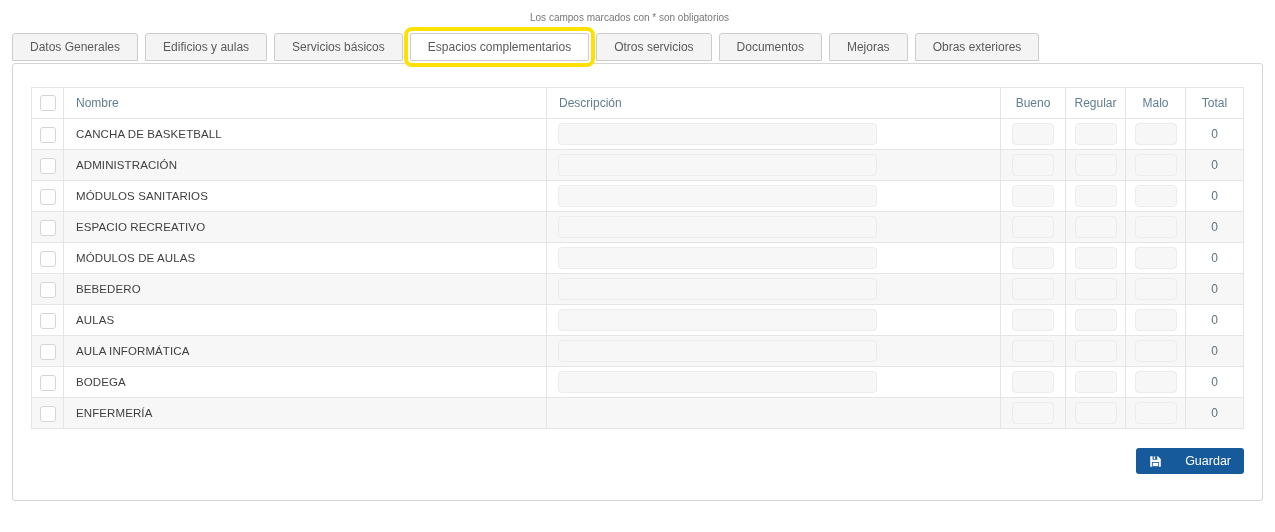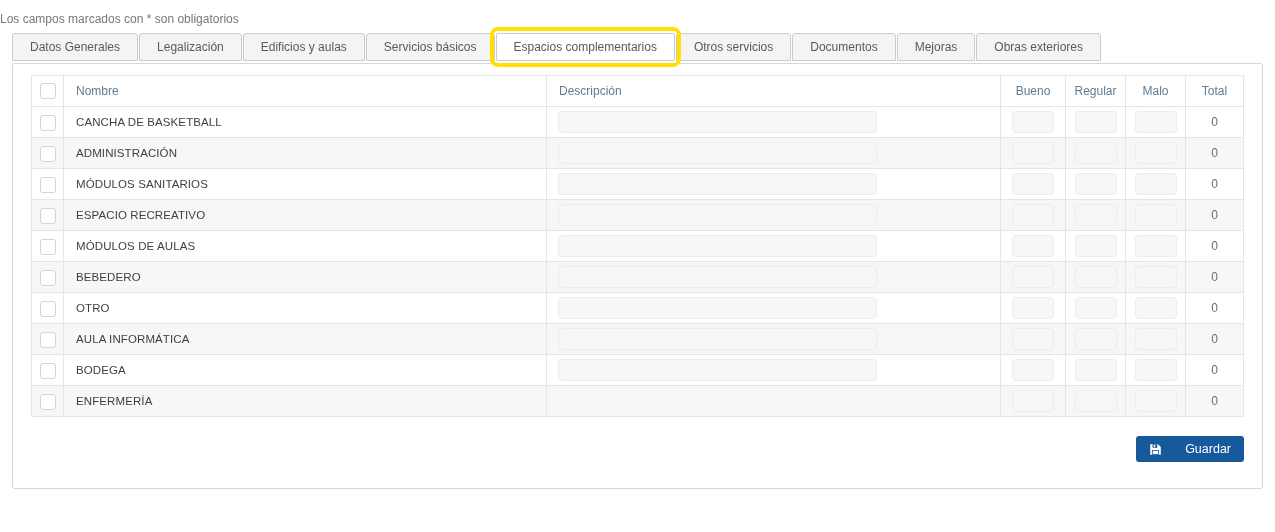--- a/index.html
+++ b/index.html
@@ -1,30 +1,30 @@
 <!DOCTYPE html>
 <html style="--accent: #175a9c; --yellow: #ffe000; --header-text: #5f7d91;"><head>
 <meta charset="utf-8">
 <style>
   * { box-sizing: border-box; margin: 0; padding: 0; }
   html, body { width: 1275px; height: 532px; background: #fff; }
   body { font-family: "Liberation Sans", sans-serif; color: #424242; position: relative; }
 
   .required-note {
-    text-align: left;
+    text-align: center;
     padding: 12px 16px 0 0;
-    font-size: 12px;
+    font-size: 10px;
     color: #777;
     height: 25px;
   }
 
   .tab-bar {
     display: flex;
     align-items: stretch;
-    gap: 1px;
+    gap: 7px;
     margin: 8px 12px 0 12px;
     height: 28px;
   }
   .tab {
     background: #f4f4f4;
     border: 1px solid #ccc;
     border-radius: 3px 3px 0 0;
     padding: 0 17px;
     font-size: 12px;
     color: #5a5a5a;
@@ -40,21 +40,21 @@
     outline: 4px solid var(--yellow, #ffe000);
     outline-offset: 2px;
     border-radius: 2px;
   }
 
   .panel {
     margin: 2px 12px 0 12px;
     background: #fff;
     border: 1px solid #d6d6d6;
     border-radius: 3px;
-    padding: 11px 18px 26px 18px;
+    padding: 23px 18px 26px 18px;
   }
 
   table.grid {
     width: 100%;
     border-collapse: collapse;
     table-layout: fixed;
   }
   .grid th, .grid td {
     border: 1px solid #e5e5e5;
     height: 31px;
@@ -126,21 +126,20 @@
   .save-icon { display: block; }
 </style>
 </head>
 <body>
 
 <div class="app">
   <div class="required-note">Los campos marcados con * son obligatorios</div>
 
   <div class="tab-bar" id="tab-bar">
       <div class="tab">Datos Generales</div>
-      <div class="tab">Legalización</div>
       <div class="tab">Edificios y aulas</div>
       <div class="tab">Servicios básicos</div>
       <div class="tab active">Espacios complementarios</div>
       <div class="tab">Otros servicios</div>
       <div class="tab">Documentos</div>
       <div class="tab">Mejoras</div>
       <div class="tab">Obras exteriores</div>
     </div>
 
   <div class="panel">
@@ -251,21 +250,21 @@
             <td>
               <input type="text" class="field small-input" value="" style="">
             </td>
             <td>
               <input type="text" class="field small-input" value="" style="">
             </td>
             <td class="total-cell">0</td>
           </tr>
           <tr>
             <td class="cb-col"><span class="checkbox"></span></td>
-            <td class="name-cell">OTRO</td>
+            <td class="name-cell">AULAS</td>
             <td class="desc-cell"><input type="text" class="field desc-input" value="" style=""></td>
             <td>
               <input type="text" class="field small-input" value="" style="">
             </td>
             <td>
               <input type="text" class="field small-input" value="" style="">
             </td>
             <td>
               <input type="text" class="field small-input" value="" style="">
             </td>

